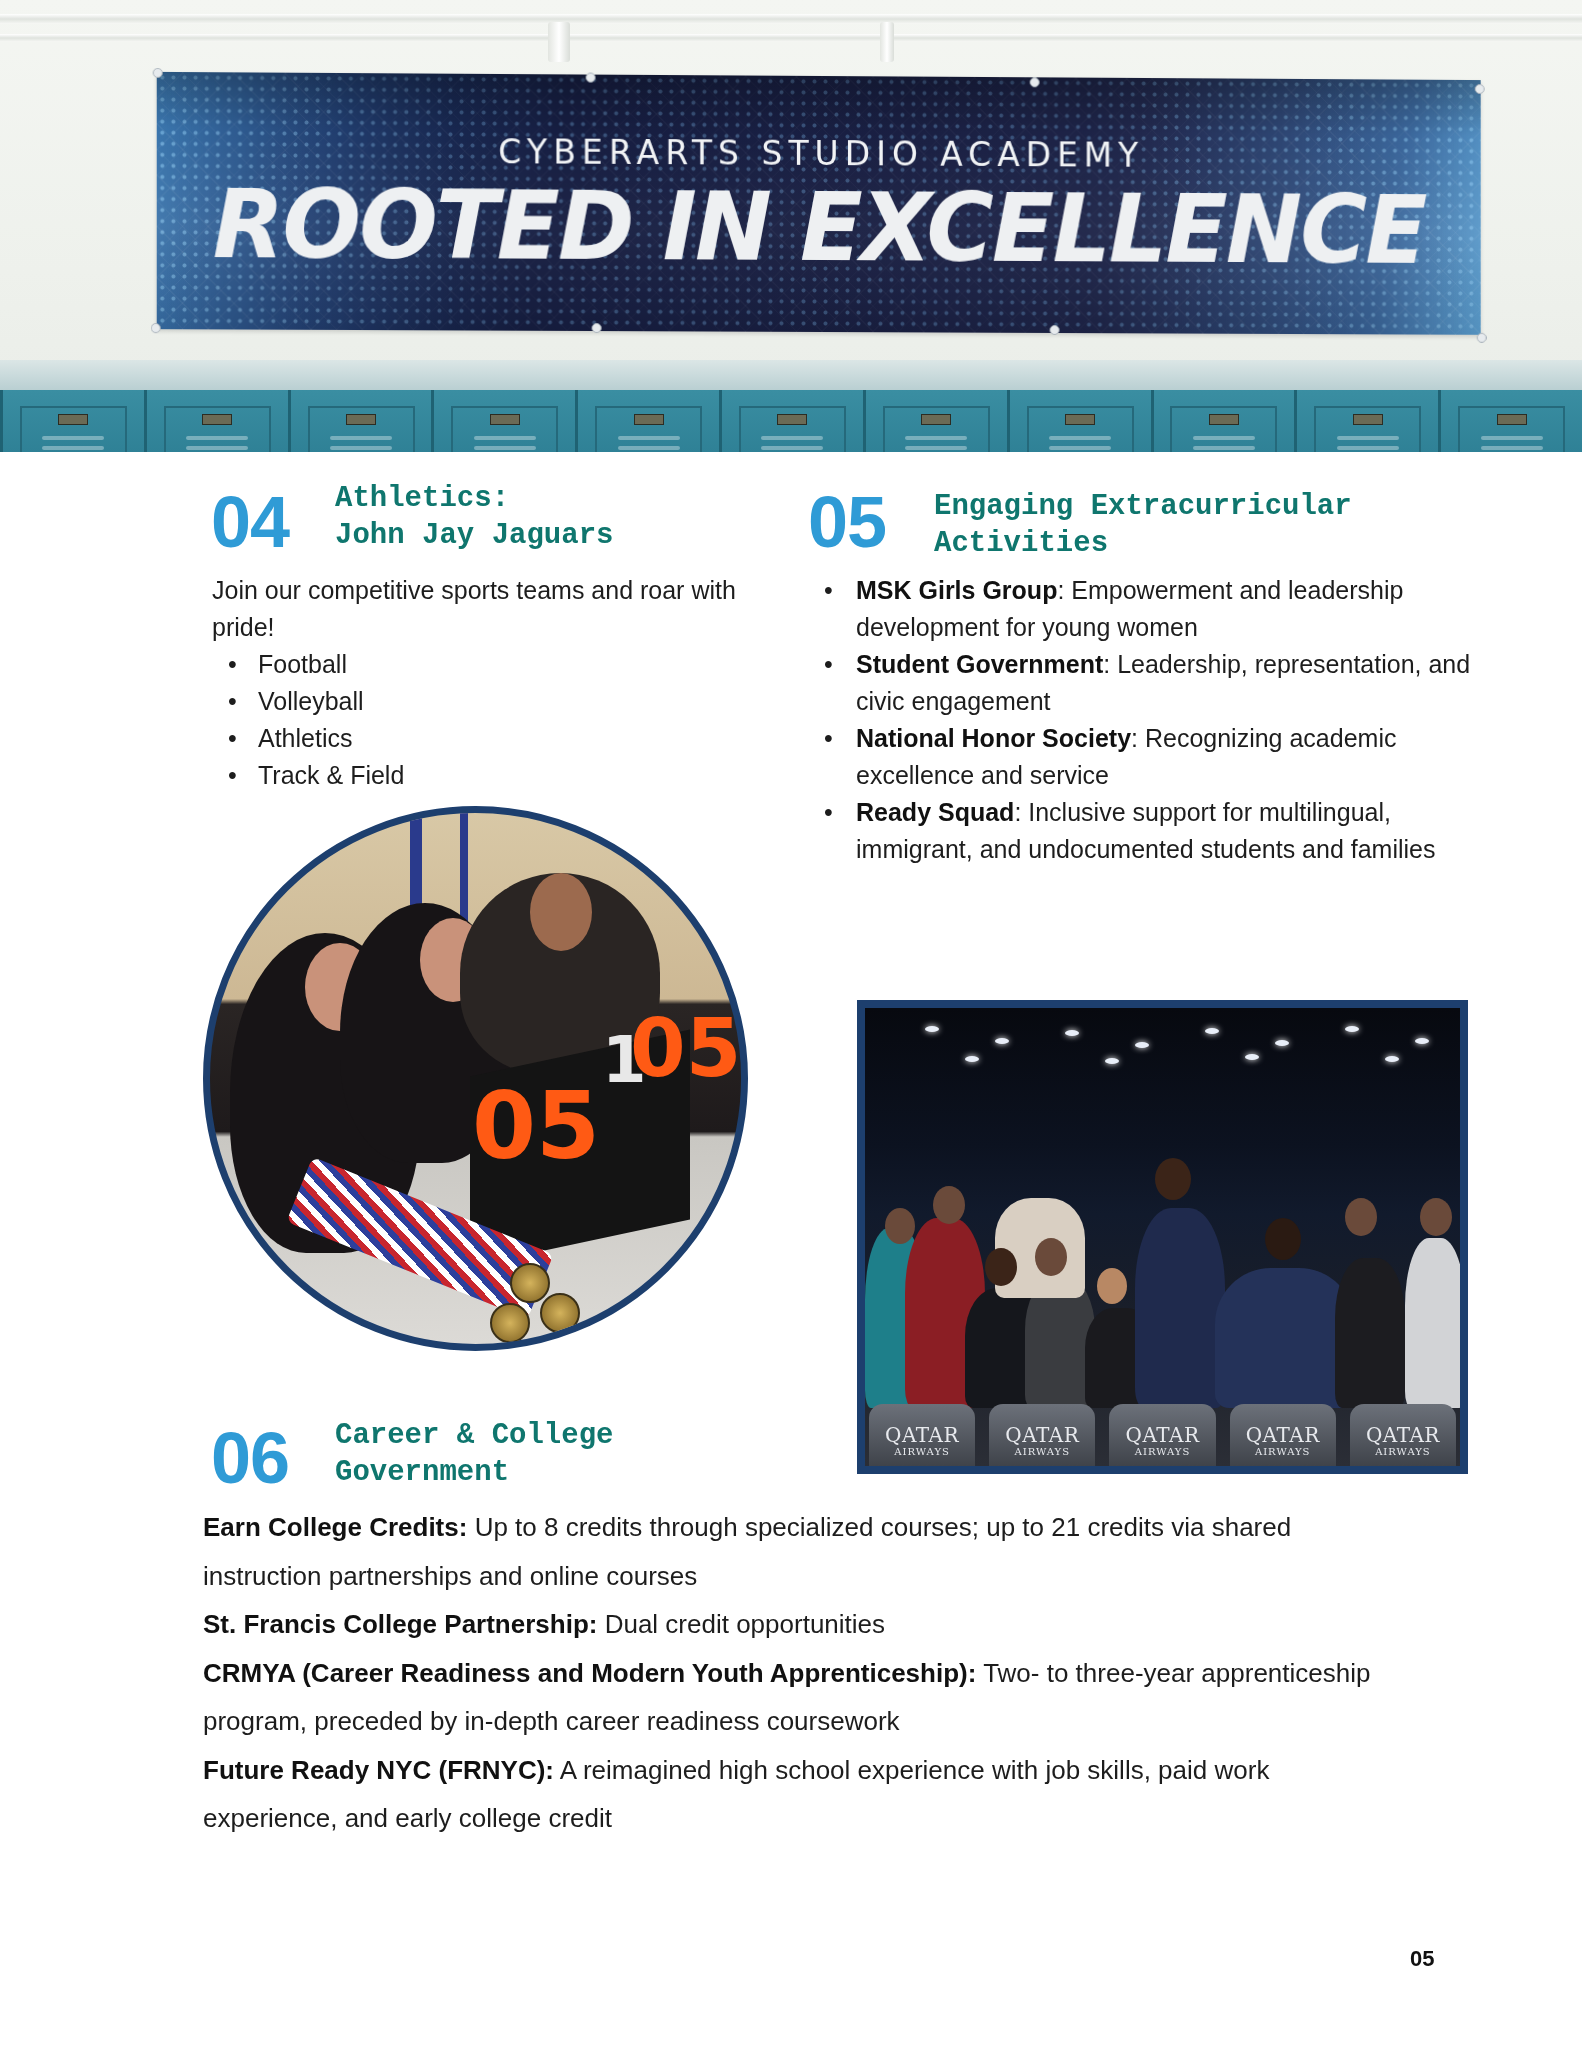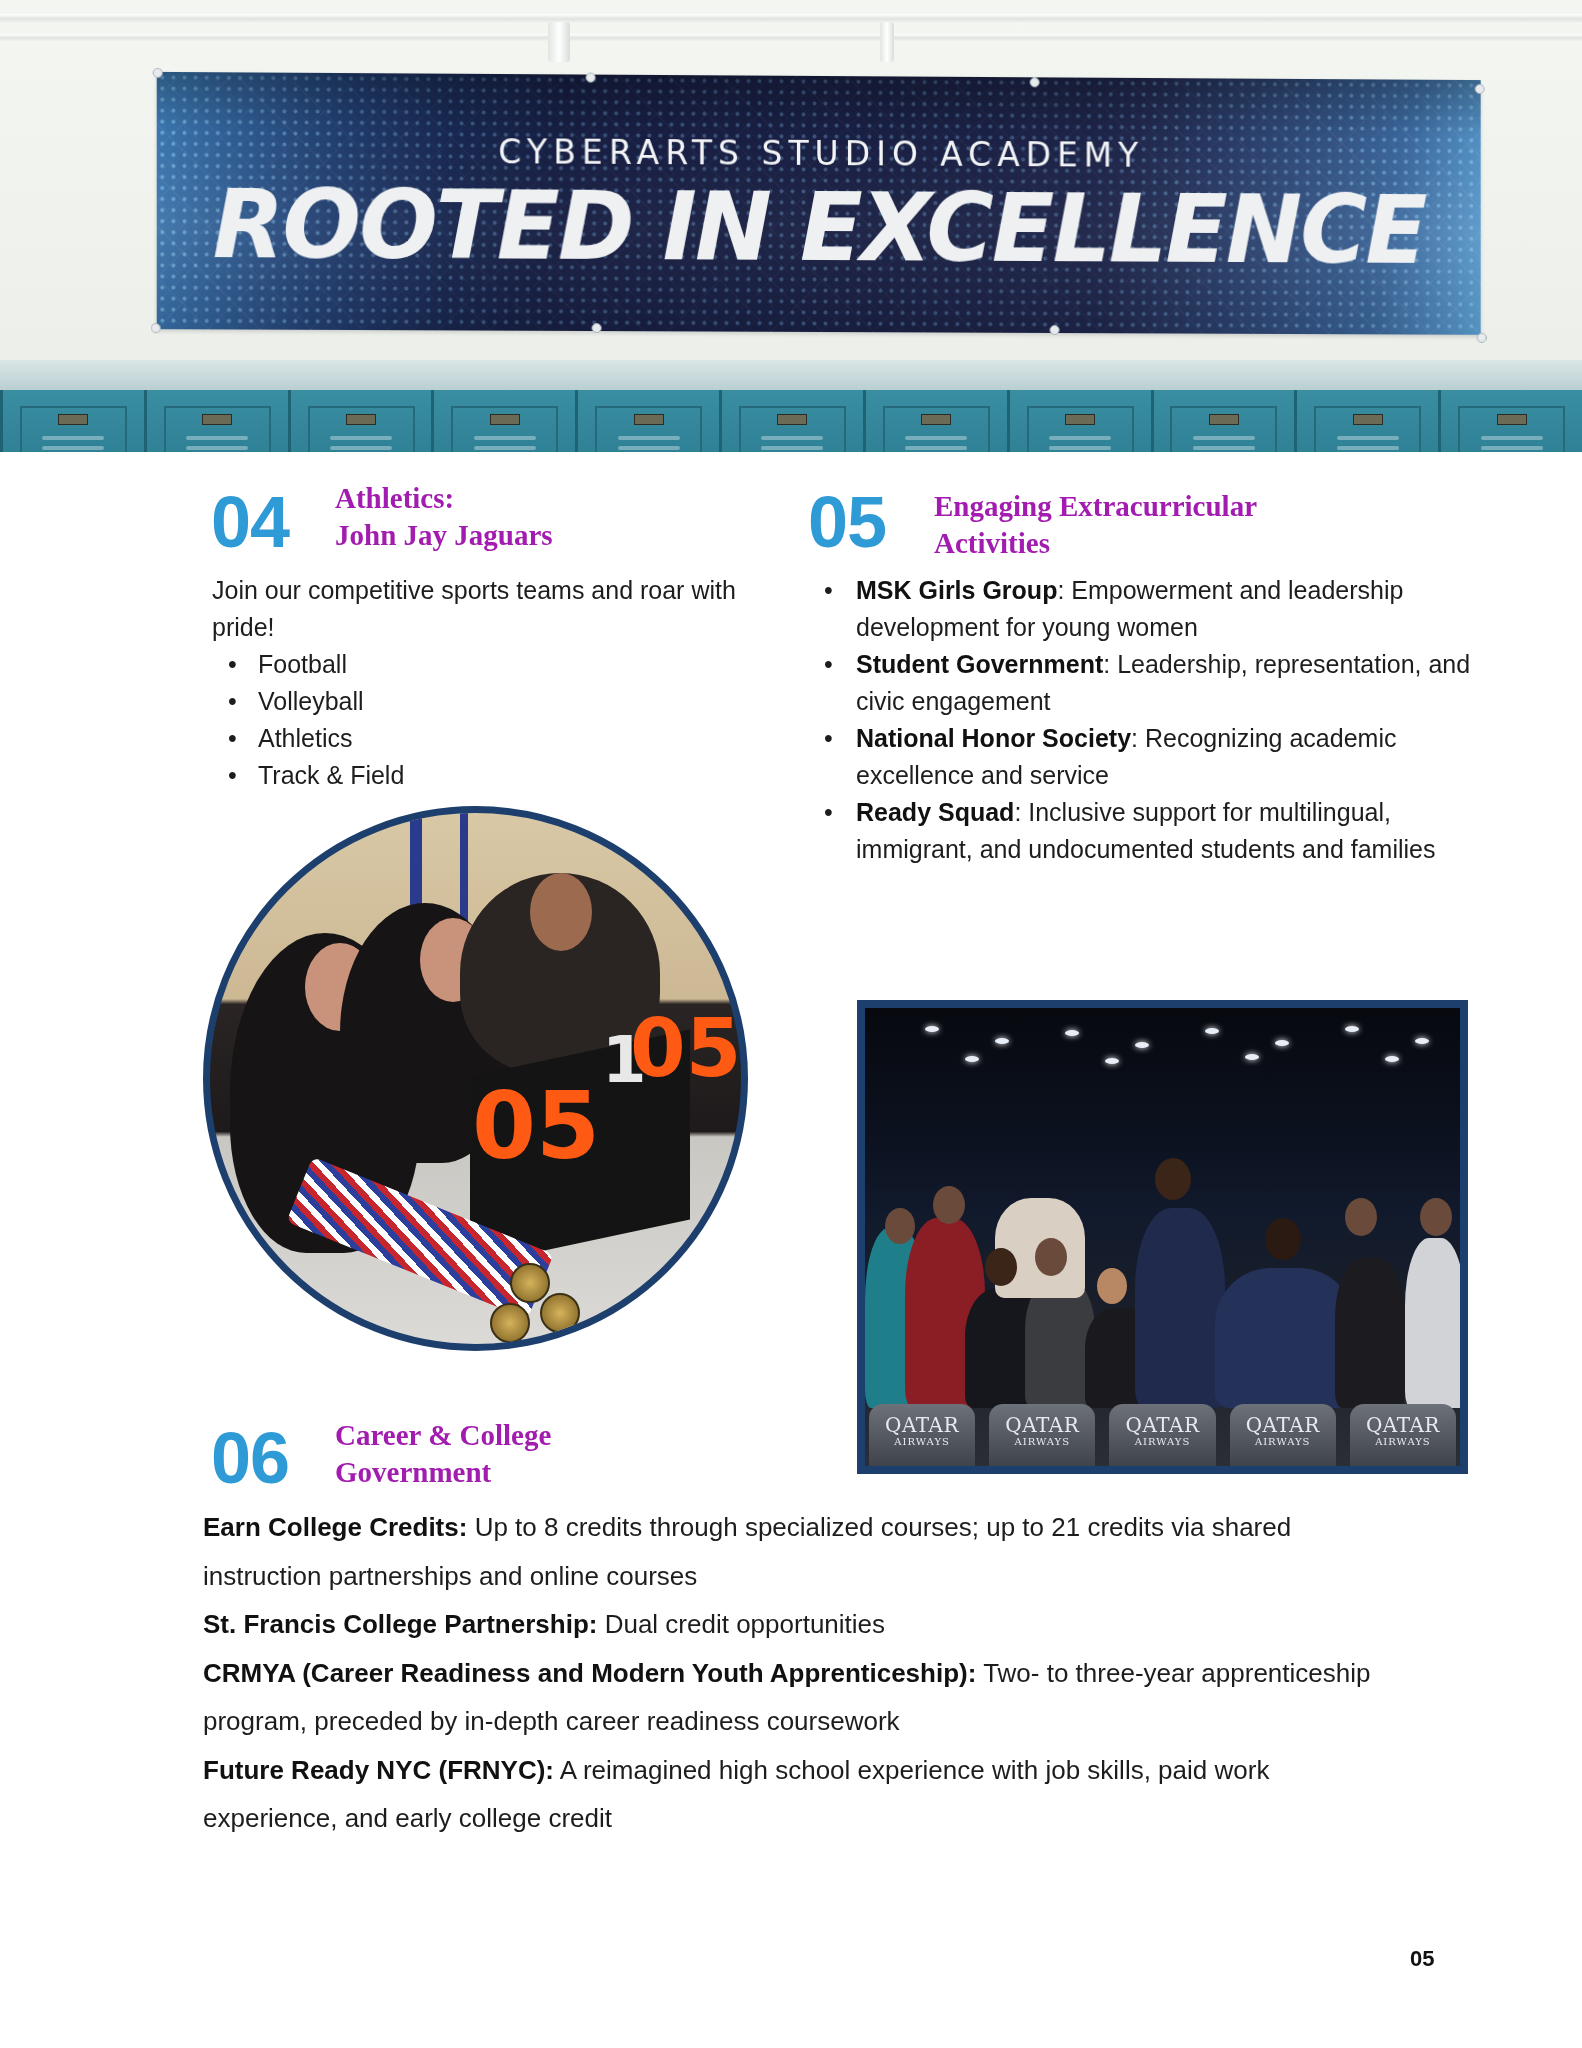--- a/index.html
+++ b/index.html
@@ -37,21 +37,21 @@
   .locker-tops { position: absolute; left: 0; right: 0; top: 0; height: 30px; background: linear-gradient(180deg,#dbe6e6,#b9cfd2); }
   .locker-row { position: absolute; left: 0; right: 0; top: 30px; bottom: 0; display: flex; background: #2e7f92; }
   .locker { flex: 1; border-left: 3px solid #1f6273; position: relative; background: linear-gradient(180deg,#3a8ea2,#2f8196); }
   .locker::before { content: ""; position: absolute; left: 12%; right: 12%; top: 16px; bottom: 0; border: 2px solid #25697b; border-bottom: none; }
   .locker .plate { position: absolute; left: 50%; top: 24px; width: 30px; height: 11px; margin-left: -15px; background: #6b6a55; border: 1px solid #2c2c22; }
   .locker .vent { position: absolute; left: 28%; right: 28%; height: 4px; background: rgba(255,255,255,.35); border-radius: 3px; }
   .locker .v1 { top: 46px; } .locker .v2 { top: 56px; }
 
   
   .sec-num { position: absolute; font-family: "Liberation Sans", sans-serif; font-weight: bold; color: #2f9bd6; font-size: 72px; line-height: 1; letter-spacing: -1px; }
-  .sec-title { position: absolute; font-family: Liberation Serif, serif; font-weight: bold; font-size: 29px; line-height: 37px; color: #a21caf; }
+  .sec-title { position: absolute; font-family: Liberation Mono, monospace; font-weight: bold; font-size: 29px; line-height: 37px; color: #0f766e; }
   .body-text { font-family: Liberation Sans, sans-serif; font-size: 25px; line-height: 37px; color: #1d1d1d; }
   .body-text b { font-weight: bold; color: #111; }
 
   
   #s04-num { left: 211px; top: 486px; }
   #s04-title { left: 335px; top: 480px; }
   #s04-intro { position: absolute; left: 212px; top: 572px; width: 560px; }
   #s04-list { position: absolute; left: 212px; top: 646px; list-style: none; }
   #s04-list li { position: relative; padding-left: 46px; }
   #s04-list li::before { content: "•"; position: absolute; left: 16px; top: 0; }
@@ -79,21 +79,21 @@
   #s05-list li::before { content: "•"; position: absolute; left: 16px; top: 0; }
 
   .rect-photo { position: absolute; left: 857px; top: 1000px; width: 611px; height: 474px; border: 8px solid #1d3f6e; overflow: hidden;
                 background: linear-gradient(180deg, #07090f 0%, #0c1220 30%, #111a2c 45%, #1b1f29 70%, #2b2e36 100%); }
   .rp-light { position: absolute; width: 14px; height: 6px; border-radius: 50%; background: #e8eef8; box-shadow: 0 0 6px #fff; }
   .rp-crowd { position: absolute; left: 0; right: 0; top: 170px; height: 230px; }
   .rp-p { position: absolute; border-radius: 40% 40% 10% 10%; }
   .rp-head { position: absolute; border-radius: 50%; background: #6a4a3a; }
   .rp-seats { position: absolute; left: 0; right: 0; bottom: 0; height: 62px; display: flex; gap: 14px; padding: 0 4px; }
   .rp-seat { flex: 1; background: linear-gradient(180deg,#6c717a,#3f434a); border-radius: 14px 14px 0 0; color: #e8eaee; text-align: center;
-             font-family: "DejaVu Serif", serif; font-size: 20px; line-height: 22px; padding-top: 10px; letter-spacing: .5px; }
+             font-family: "DejaVu Serif", serif; font-size: 20px; line-height: 22px; padding-top: 20px; letter-spacing: .5px; }
   .rp-seat small { display: block; font-size: 10px; line-height: 11px; letter-spacing: 1px; }
 
   
   #s06-num { left: 211px; top: 1422px; }
   #s06-title { left: 335px; top: 1417px; }
   #s06-body { position: absolute; left: 203px; top: 1503px; width: 1200px; }
   #s06-body p { font-size: 26px; line-height: 48.5px; }
 
   .page-number { position: absolute; left: 1410px; top: 1946px; font-family: "Liberation Sans", sans-serif; font-weight: bold; font-size: 22px; color: #111; }
 </style>

